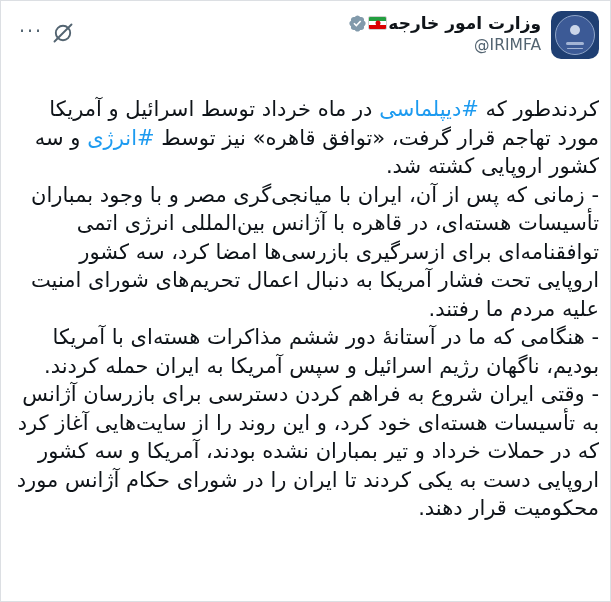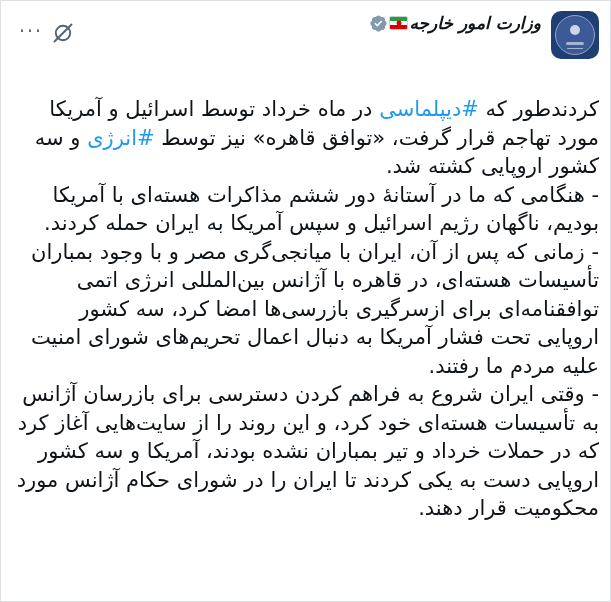--- a/index.html
+++ b/index.html
@@ -53,21 +53,20 @@
   }
 
   .id-block {
     margin-right: 10px;
     display: flex; flex-direction: column;
     padding-top: 2px;
   }
   .name-row {
     display: flex; align-items: center; gap: 1px;
     direction: rtl;
-    font-style: italic;
   }
   .account-name {
     font-weight: bold;
     font-size: 17px;
     color: #0f1419;
     cursor: pointer;
     white-space: nowrap;
   }
   .flag {
     width: 19px; height: 14px;
@@ -142,38 +141,39 @@
 
     <div class="id-block">
       <div class="name-row">
         <span class="account-name">وزارت امور خارجه</span>
         <span class="flag"></span>
         <svg class="badge" viewBox="0 0 24 24" aria-hidden="true">
           <path fill="#829aab" d="M22.25 12c0-1.43-.88-2.67-2.19-3.34.46-1.39.2-2.9-.81-3.91s-2.52-1.27-3.91-.81c-.66-1.31-1.91-2.19-3.34-2.19s-2.67.88-3.33 2.19c-1.4-.46-2.91-.2-3.92.81s-1.26 2.52-.8 3.91c-1.31.67-2.2 1.91-2.2 3.34s.89 2.67 2.2 3.34c-.46 1.39-.21 2.9.8 3.91s2.52 1.26 3.91.81c.67 1.31 1.91 2.19 3.34 2.19s2.68-.88 3.34-2.19c1.39.45 2.9.2 3.91-.81s1.27-2.52.81-3.91c1.31-.67 2.19-1.91 2.19-3.34z"></path>
           <path fill="#ffffff" d="M10.54 16.2 6.8 12.46l1.41-1.42 2.26 2.26 4.8-5.23 1.47 1.36-6.2 6.77z"></path>
         </svg>
       </div>
+      <div class="handle">@IRIMFA</div>
     </div>
 
     <div class="header-spacer"></div>
 
     <button class="icon-btn grok-btn" aria-label="Grok">
       <svg width="24" height="24" viewBox="0 0 24 24" fill="none">
         <circle cx="12" cy="12" r="7.2" stroke="#536471" stroke-width="1.9"></circle>
         <line x1="3.5" y1="20.5" x2="20.5" y2="3.5" stroke="#536471" stroke-width="1.9" stroke-linecap="round"></line>
       </svg>
     </button>
 
     <button class="icon-btn more-btn" aria-label="More">···</button>
 
   </div>
 
   <div class="tweet-text" lang="fa" dir="rtl">
 
     <p class="gap-before"><span>کردند‌طور که </span><a class="hashtag">#دیپلماسی</a><span> در ماه خرداد توسط اسرائیل و آمریکا مورد تهاجم قرار گرفت، «توافق قاهره» نیز توسط </span><a class="hashtag">#انرژی</a><span> و سه کشور اروپایی کشته شد.</span></p>
 
+    <p>- زمانی که پس از آن، ایران با میانجی‌گری مصر و با وجود بمباران تأسیسات هسته‌ای، در قاهره با آژانس بین‌المللی انرژی اتمی توافقنامه‌ای برای ازسرگیری بازرسی‌ها امضا کرد، سه کشور اروپایی تحت فشار آمریکا به دنبال اعمال تحریم‌های شورای امنیت علیه مردم ما رفتند.</p>
     <p>- هنگامی که ما در آستانهٔ دور ششم مذاکرات هسته‌ای با آمریکا بودیم، ناگهان رژیم اسرائیل و سپس آمریکا به ایران حمله کردند.</p>
-    <p>- زمانی که پس از آن، ایران با میانجی‌گری مصر و با وجود بمباران تأسیسات هسته‌ای، در قاهره با آژانس بین‌المللی انرژی اتمی توافقنامه‌ای برای ازسرگیری بازرسی‌ها امضا کرد، سه کشور اروپایی تحت فشار آمریکا به دنبال اعمال تحریم‌های شورای امنیت علیه مردم ما رفتند.</p>
     <p>- وقتی ایران شروع به فراهم کردن دسترسی برای بازرسان آژانس به تأسیسات هسته‌ای خود کرد، و این روند را از سایت‌هایی آغاز کرد که در حملات خرداد و تیر بمباران نشده بودند، آمریکا و سه کشور اروپایی دست به یکی کردند تا ایران را در شورای حکام آژانس مورد محکومیت قرار دهند.</p>
 
   </div>
 
 </div>
 
 </body></html>

